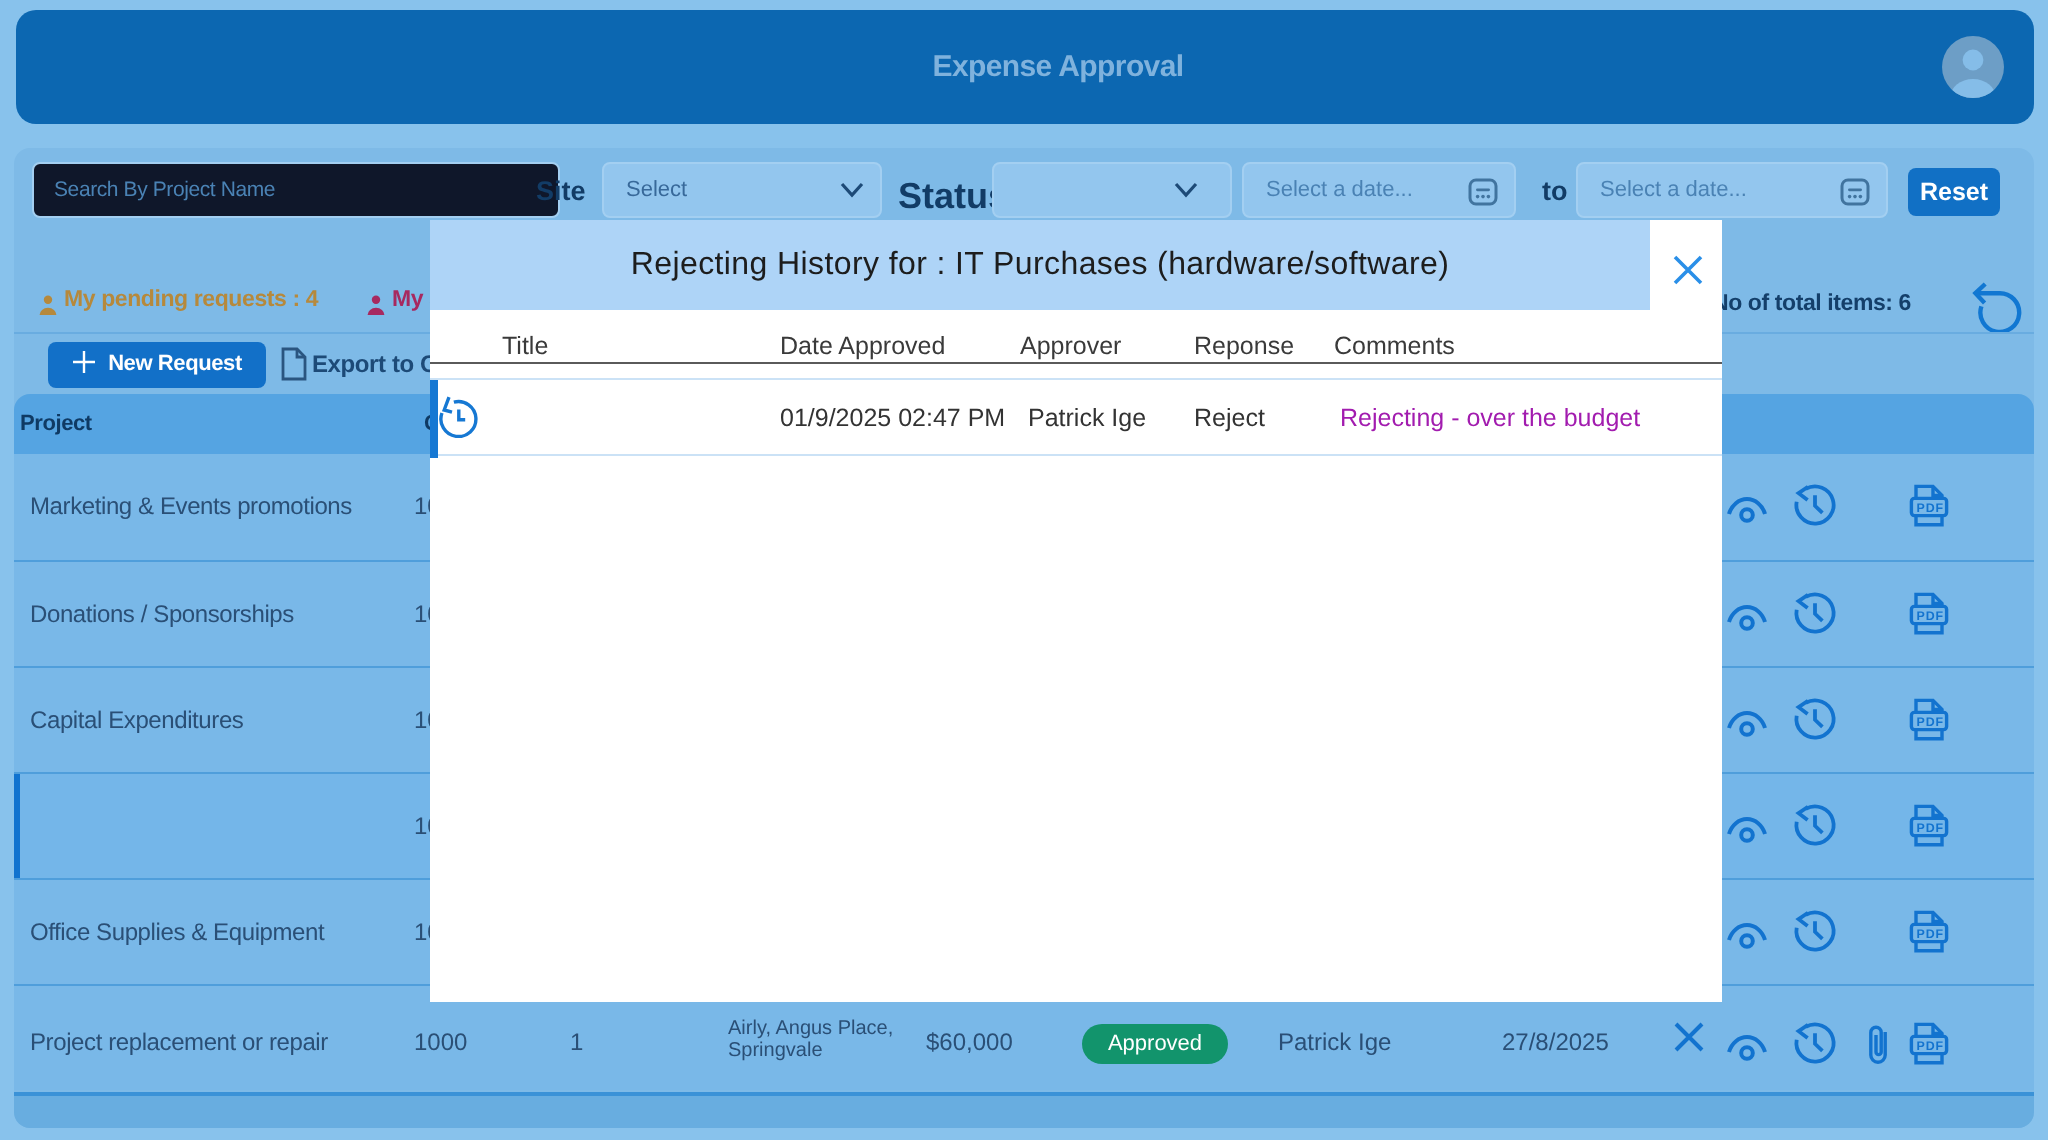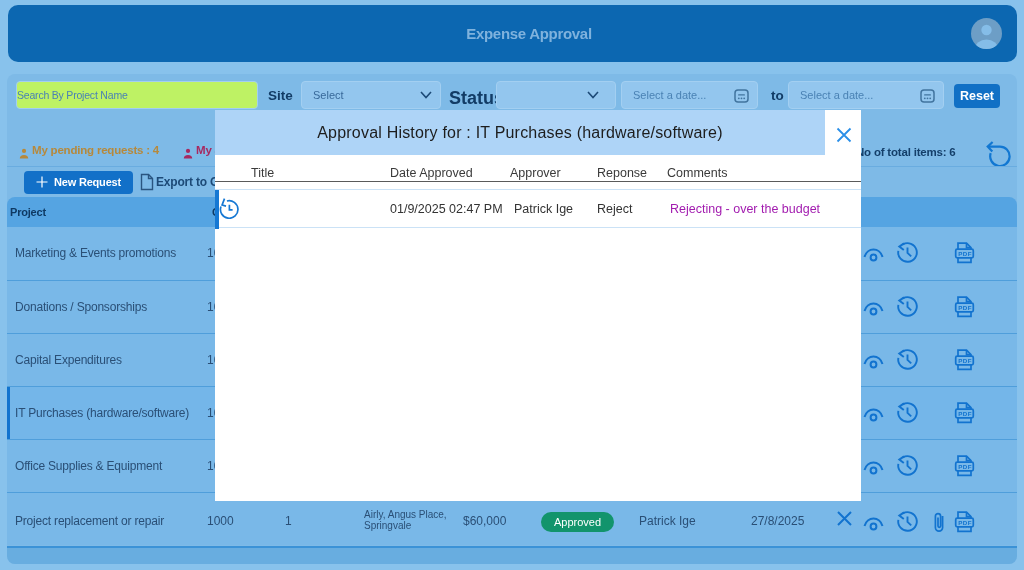--- a/index.html
+++ b/index.html
@@ -18,21 +18,21 @@
   <div class="abs" style="left:963px; top:13px; width:31px; height:31px; border-radius:50%; background:#6d9ec6; overflow:hidden;">
     <svg width="31" height="31" viewBox="0 0 31 31">
       <circle cx="15.5" cy="12" r="5.2" fill="#85bde8"></circle>
       <path d="M4 31 a11.5 9.5 0 0 1 23 0 z" fill="#85bde8"></path>
     </svg>
   </div>
 </div>
 
 <div class="abs" style="left:7px; top:74px; width:1010px; height:490px; background:#7ebae7; border-radius:8px;">
 
-  <div class="abs" style="left:9px; top:7px; width:242px; height:28px; background:#bef264; border:1px solid #a3cff1; border-radius:4px; color:#4a82b4; font-size:10.5px; letter-spacing:-0.2px; line-height:26px; ">Search By Project Name</div>
+  <div class="abs" style="left:9px; top:7px; width:264px; height:28px; background:#0f172a; border:1px solid #a3cff1; border-radius:4px; color:#4a82b4; font-size:10.5px; letter-spacing:-0.2px; line-height:26px; padding-left:10px;">Search By Project Name</div>
   <div class="abs" style="left:261px; top:14px; font-size:13.5px; font-weight:bold; color:#123c66;">Site</div>
   <div class="abs" style="left:294px; top:7px; width:140px; height:28px; background:#93c6ee; border:1px solid #a3cff1; border-radius:4px; color:#38699a; font-size:11px; line-height:26px; padding-left:11px;">Select
     <svg class="abs" style="right:8px; top:9px;" width="12" height="8" viewBox="0 0 12 8">
         <path d="M1 1 L6 6.5 L11 1" fill="none" stroke="#1d4a77" stroke-width="1.6"></path>
       </svg>
   </div>
   <div class="abs" style="left:442px; top:14px; font-size:18px; font-weight:bold; color:#123c66;text-align:center;">Status</div>
   <div class="abs" style="left:489px; top:7px; width:120px; height:28px; background:#93c6ee; border:1px solid #a3cff1; border-radius:4px;">
     <svg class="abs" style="right:16px; top:9px;" width="12" height="8" viewBox="0 0 12 8">
         <path d="M1 1 L6 6.5 L11 1" fill="none" stroke="#1d4a77" stroke-width="1.6"></path>
@@ -156,21 +156,20 @@
         </svg></div>
       <div class="abs" style="left:947px; top:14px;"><svg width="21" height="24" viewBox="0 0 21 24">
           <path d="M4 8 V2.2 h8.5 l4.5 4.5 V8" fill="none" stroke="#1273cf" stroke-width="1.7"></path>
           <path d="M12.5 2.2 v4.5 h4.5" fill="none" stroke="#1273cf" stroke-width="1.7"></path>
           <rect x="1.7" y="8.2" width="17.6" height="8.6" rx="1.5" fill="none" stroke="#1273cf" stroke-width="1.7"></rect>
           <text x="4.3" y="15" font-size="6.2" font-weight="bold" fill="#1273cf" letter-spacing="0.4">PDF</text>
           <path d="M4 16.8 v4.6 h13 v-4.6" fill="none" stroke="#1273cf" stroke-width="1.7"></path>
         </svg></div>
     </div>
     <div class="abs" style="left:7px; top:386px; width:1010px; height:53px; background:#74b6e9; border-top:1px solid #4f9edb; box-shadow:inset 3px 0 0 #1173cf;">
-      <div class="abs" style="left:8px; top:19px; font-size:12px; letter-spacing:-0.2px; color:#2a4f76;">IT Purchases (hardware/software)</div>
       <div class="abs" style="left:200px; top:19px; font-size:12px; color:#2a4f76;">1000</div>
       <div class="abs" style="left:854px; top:14px;"><svg width="25" height="25" viewBox="0 0 25 25">
           <path d="M3.5 16 A 9.5 11 0 0 1 21.5 16" fill="none" stroke="#1273cf" stroke-width="2"></path>
           <circle cx="12.5" cy="16.5" r="2.9" fill="none" stroke="#1273cf" stroke-width="2"></circle>
         </svg></div>
       <div class="abs" style="left:888.2px; top:13px;"><svg width="25" height="25" viewBox="0 0 25 25">
           <path d="M3.34 10.88 A 9.3 9.3 0 1 0 7.85 4.45" fill="none" stroke="#1273cf" stroke-width="1.9"></path>
           <path d="M9.0 3.4 L4.3 6.6 L8.8 10.0" fill="none" stroke="#1273cf" stroke-width="1.9"></path>
           <path d="M12.5 7.6 V12.9 L16.2 16.4" fill="none" stroke="#1273cf" stroke-width="1.9"></path>
         </svg></div>
@@ -233,21 +232,21 @@
           <text x="4.3" y="15" font-size="6.2" font-weight="bold" fill="#1273cf" letter-spacing="0.4">PDF</text>
           <path d="M4 16.8 v4.6 h13 v-4.6" fill="none" stroke="#1273cf" stroke-width="1.7"></path>
         </svg></div>
     </div>
     <div class="abs" style="left:7px; top:546px; width:1010px; height:18px; background:#68ade0; border-top:2px solid #3b92d7; border-radius:0 0 8px 8px;"></div>
   </div>
 
 <div class="abs" style="left:215px; top:110px; width:646px; height:391px; background:#ffffff;">
 
   <div class="abs" style="left:0; top:0; width:610px; height:45px; background:#aed4f7;"></div>
-  <div class="abs" style="left:0; top:0; width:610px; height:45px; line-height:45px; text-align:center; font-size:16px; letter-spacing:0.2px; color:#1d1d1d;">Approval History for : IT Purchases (hardware/software)</div>
+  <div class="abs" style="left:0; top:0; width:610px; height:45px; line-height:45px; text-align:center; font-size:16px; letter-spacing:0.2px; color:#1d1d1d;">Rejecting History for : IT Purchases (hardware/software)</div>
   <div class="abs" style="left:620px; top:16px; width:18px; height:18px;">
     <svg width="18" height="18" viewBox="0 0 18 18">
         <path d="M2.5 2.5 L15.5 15.5 M15.5 2.5 L2.5 15.5" stroke="#2a8fe8" stroke-width="1.8"></path>
       </svg>
   </div>
 
   <div class="abs" style="left:36px; top:56px; font-size:12.5px; color:#3a3a3a;">Title</div>
   <div class="abs" style="left:175px; top:56px; font-size:12.5px; color:#3a3a3a;">Date Approved</div>
   <div class="abs" style="left:295px; top:56px; font-size:12.5px; color:#3a3a3a;">Approver</div>
   <div class="abs" style="left:382px; top:56px; font-size:12.5px; color:#3a3a3a;">Reponse</div>

